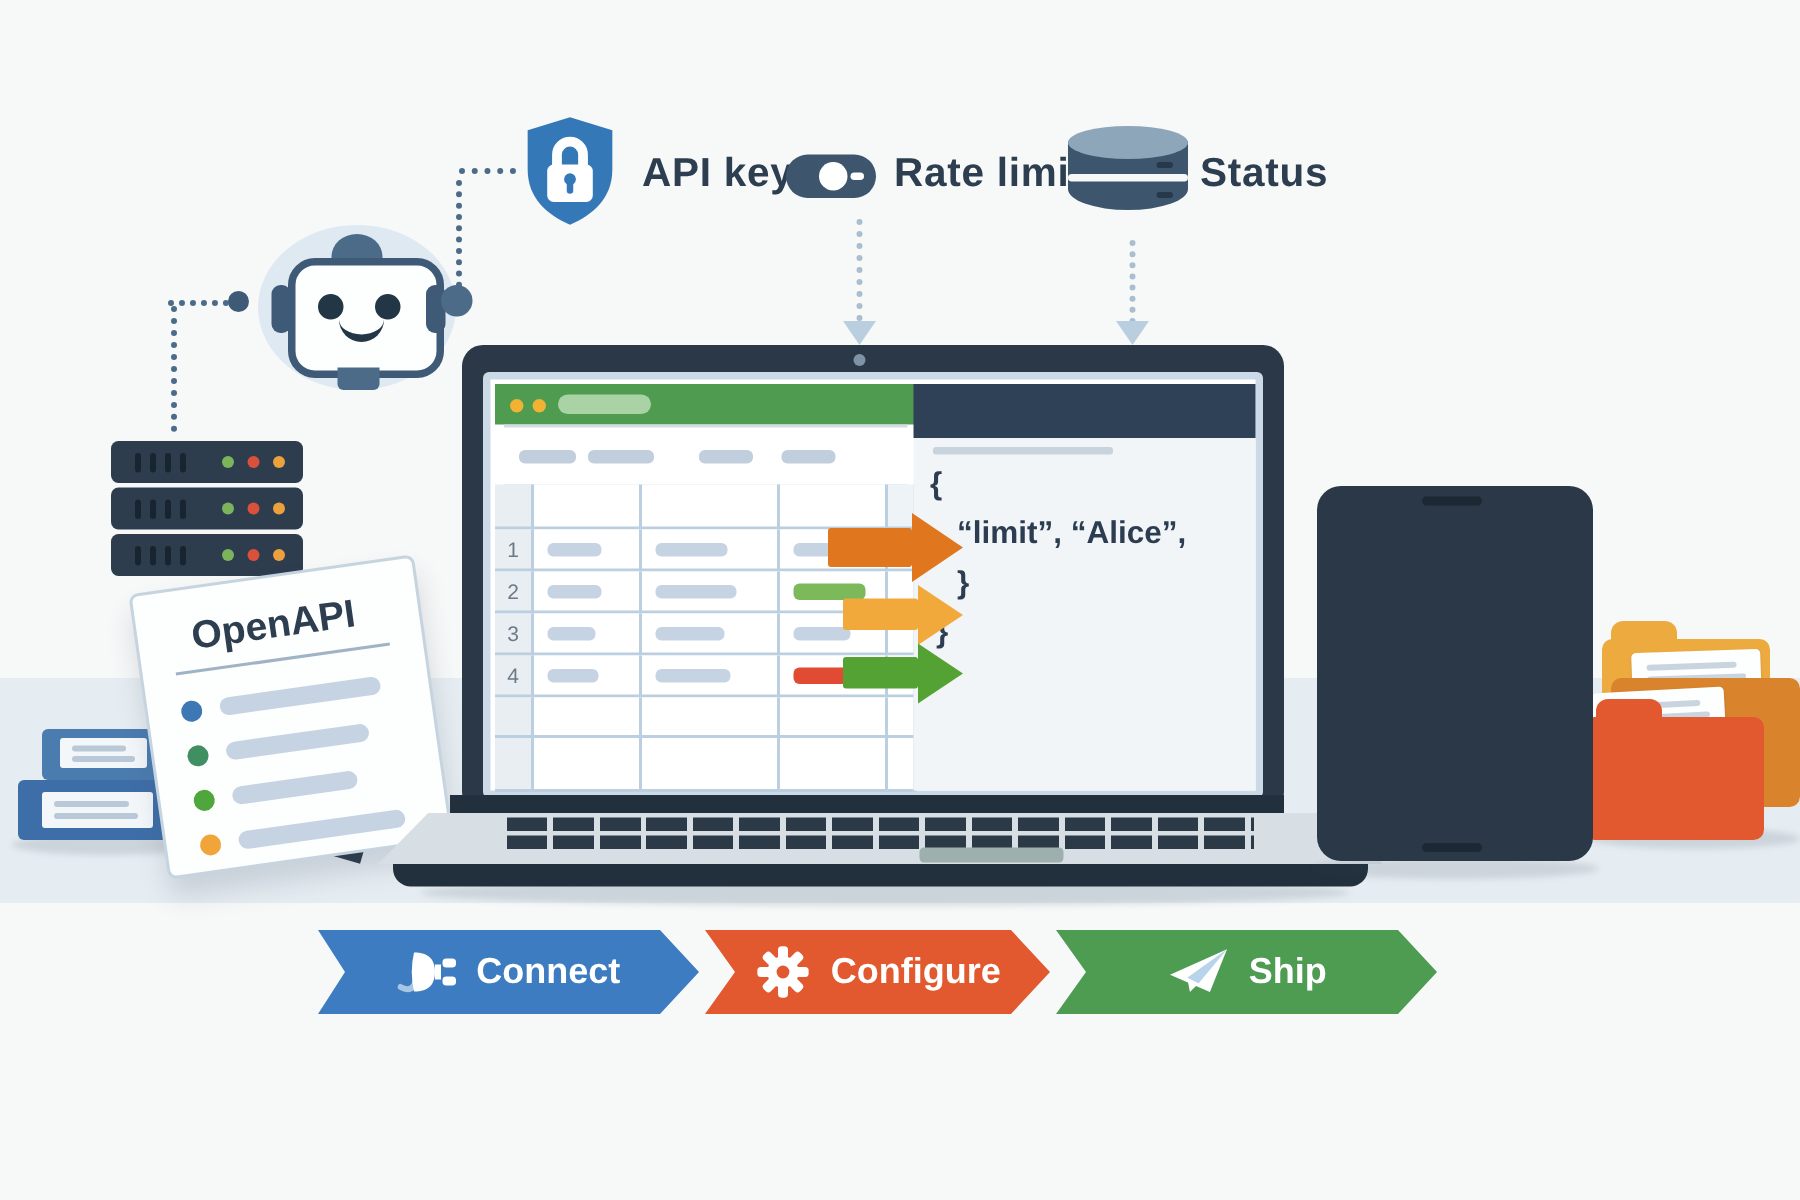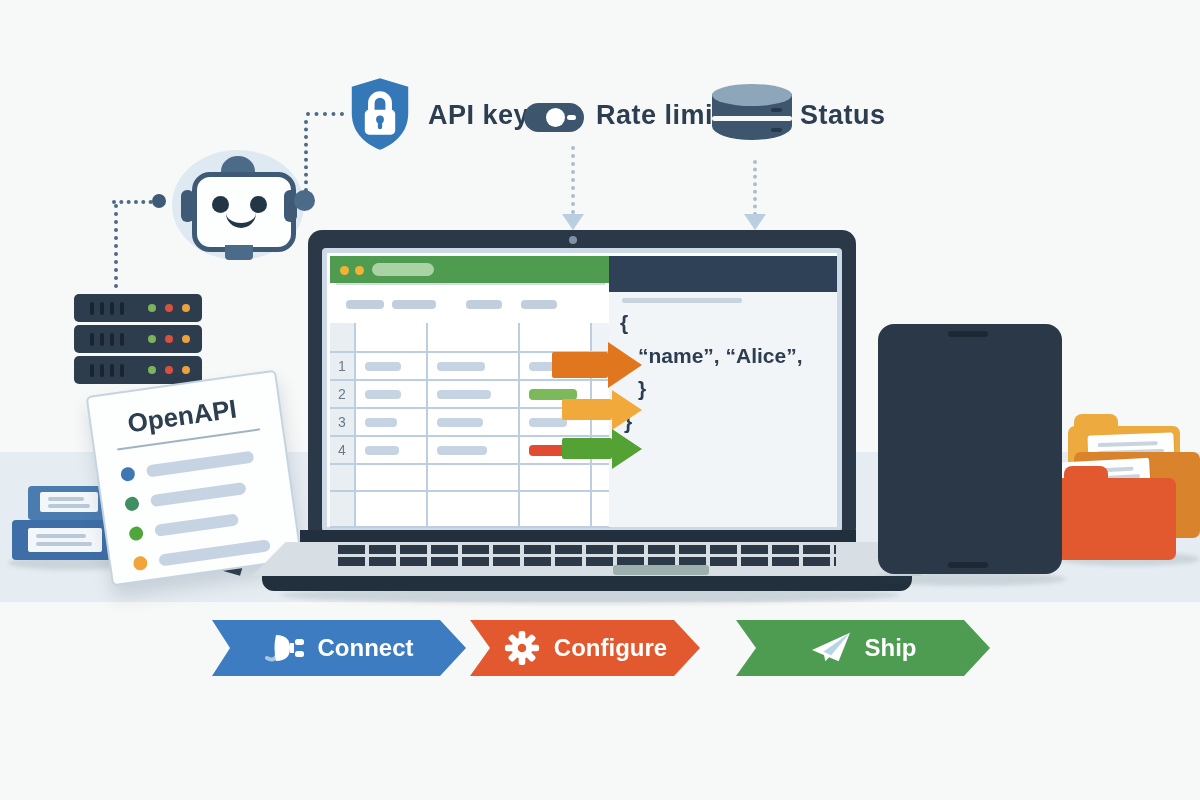--- a/index.html
+++ b/index.html
@@ -138,21 +138,21 @@
   .pm-response{position:absolute;left:8px;top:172px;color:#2c3d51;font-weight:bold;font-size:16px;}
   .tab-home{left:948px;top:562px;width:40px;height:6px;background:#1c2833;border-radius:3px;z-index:21;}
 
   
   .seg{top:620px;height:56px;display:flex;align-items:center;justify-content:center;gap:13px;
     color:#fff;font-weight:bold;font-size:24px;z-index:5;}
   .seg-blue{left:212px;width:254px;background:#3d7cc0;
     clip-path:polygon(0 0,calc(100% - 26px) 0,100% 50%,calc(100% - 26px) 100%,0 100%,18px 50%);}
   .seg-orange{left:470px;width:230px;background:#e2592f;
     clip-path:polygon(0 0,calc(100% - 26px) 0,100% 50%,calc(100% - 26px) 100%,0 100%,20px 50%);}
-  .seg-green{left:736px;width:254px;background:#4e9b52;
+  .seg-green{left:704px;width:254px;background:#4e9b52;
     clip-path:polygon(0 0,calc(100% - 26px) 0,100% 50%,calc(100% - 26px) 100%,0 100%,20px 50%);}
 </style>
 </head>
 <body>
 
 <div class="stage">
 
   <div class="abs desk"></div>
 
   <svg class="abs shield-svg" width="72" height="76" viewBox="0 0 64 70">
@@ -377,21 +377,21 @@
     <div class="c"></div>
     <div class="c"></div>
     <div class="c"></div>
   </div>
 
   <div class="abs code-header"></div>
   <div class="abs code-body"></div>
   <div class="abs code-rule"></div>
   <div class="abs code-lines">
     <div class="ln0">{</div>
-    <div class="ind">“name”, “Alice”,</div>
+    <div class="ind">“limit”, “Alice”,</div>
     <div class="ind">}</div>
     <div class="ind2">}</div>
   </div>
 
   <div class="abs flow-arrow">
     <div class="shaft" style="left:552px;top:352px;width:56px;height:26px;background:#e0771f;"></div>
     <div class="head" style="left:608px;top:342px;border-top:23px solid transparent;border-bottom:23px solid transparent;border-left:34px solid #e0771f;"></div>
   </div>
   <div class="abs flow-arrow">
     <div class="shaft" style="left:562px;top:399px;width:50px;height:21px;background:#f2a93b;"></div>

